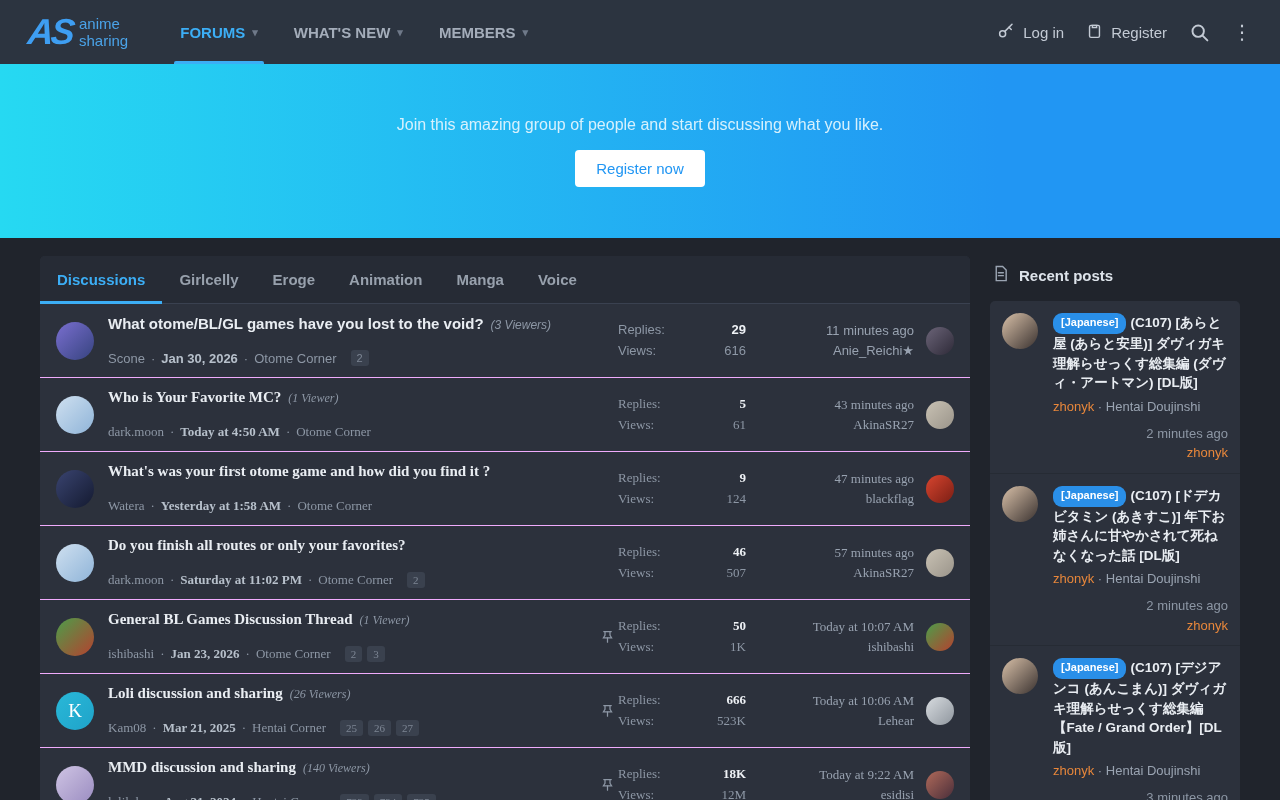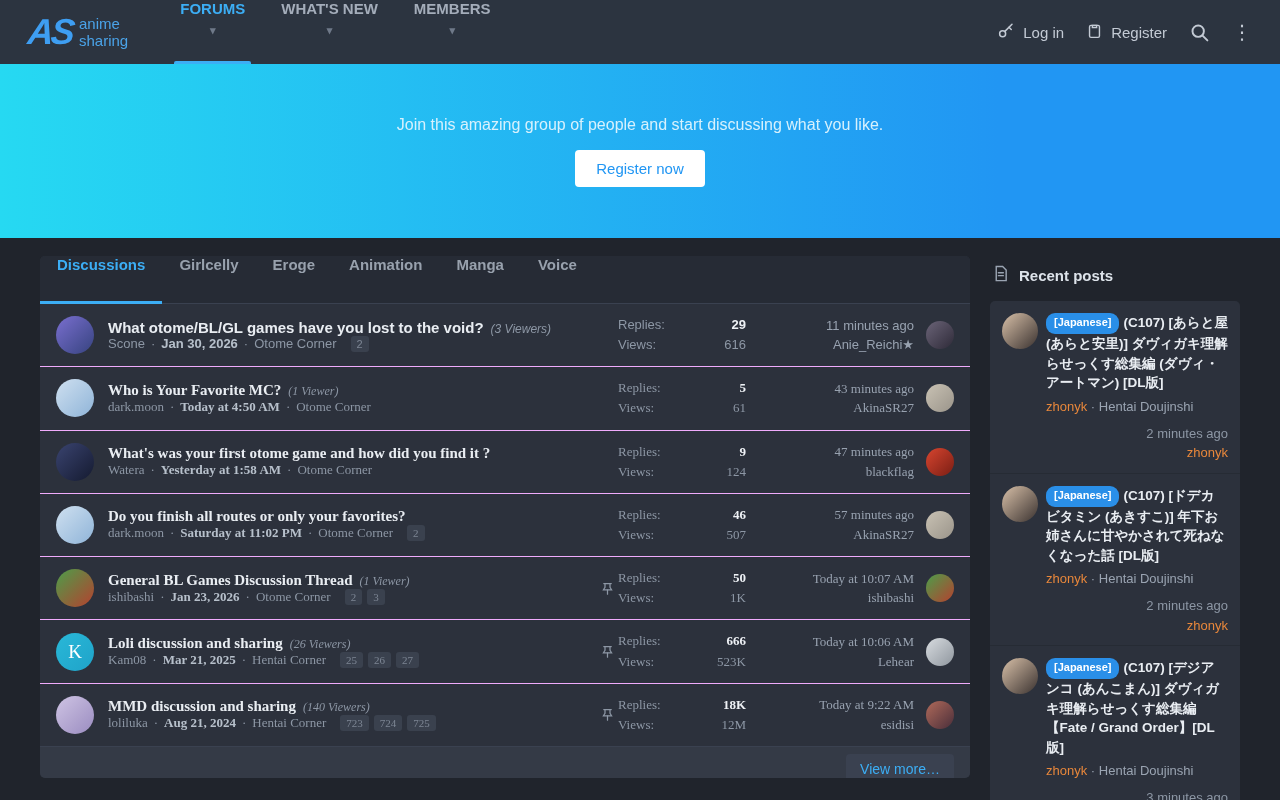--- a/index.html
+++ b/index.html
@@ -17,21 +17,21 @@
   }
   .brand { display: flex; align-items: center; gap: 7px; margin-right: 34px; cursor: pointer; }
   .brand-logo {
     font-size: 36px; font-weight: 800; font-style: italic;
     color: #3e9ef2; letter-spacing: -3px; line-height: 1; transform: skewX(-6deg);
   }
   .brand-name { display: flex; flex-direction: column; color: #4aa3e8; font-size: 15px; line-height: 1.15; font-weight: 400; }
   .nav-items { display: flex; align-items: stretch; }
   .nav-item {
     display: flex; align-items: center; gap: 7px; padding: 0 18px;
-    font-size: 15px; font-weight: 700; color: #a4adba; cursor: pointer; position: relative; flex-direction: column;
+    font-size: 15px; font-weight: 700; color: #a4adba; cursor: pointer; position: relative;
   }
   .nav-item .caret { font-size: 11px; color: #6f7989; }
   .nav-item.active { color: #3caef5; }
   .nav-item.active::after {
     content: ""; position: absolute; left: 12px; right: 12px; bottom: 0;
     height: 3px; background: #3caef5; border-radius: 2px 2px 0 0;
   }
   .nav-right { margin-left: auto; display: flex; align-items: center; gap: 22px; }
   .nav-link { display: flex; align-items: center; gap: 8px; color: #c3cad4; font-size: 15px; cursor: pointer; }
   .nav-link svg, .nav-icon svg { stroke: #c3cad4; }
@@ -51,41 +51,41 @@
     border: none; cursor: pointer; font-family: "Liberation Sans", sans-serif;
   }
 
   
   .content { display: flex; padding: 18px 40px 0 40px; gap: 20px; align-items: flex-start; }
   .main-card { width: 930px; background: #2c313c; border-radius: 5px; overflow: hidden; }
 
   
   .tabs { display: flex; background: #262b35; border-bottom: 1px solid #3a4150; height: 48px; }
   .tab {
-    display: flex; padding: 0 17px; font-size: 15px; font-weight: 700;
+    display: flex; align-items: center; padding: 0 17px; font-size: 15px; font-weight: 700;
     color: #98a1ad; cursor: pointer; position: relative;
   }
   .tab.active { color: #3caef5; }
   .tab.active::after {
     content: ""; position: absolute; left: 0; right: 0; bottom: -1px; height: 3px; background: #3caef5;
   }
 
   
   .thread-row { display: flex; align-items: center; padding: 11px 16px; min-height: 61px; }
   .thread-row + .thread-row { border-top: 1px solid #f0abfc; font-family: Liberation Serif, serif; }
   .avatar {
     width: 38px; height: 38px; border-radius: 50%; flex: 0 0 38px;
     display: flex; align-items: center; justify-content: center;
     color: #fff; font-size: 19px; font-weight: 400; cursor: pointer;
   }
   .t-main { flex: 1 1 auto; padding: 0 14px; min-width: 0; }
   .t-title-line { display: flex; align-items: baseline; gap: 7px; }
   .t-title { font-size: 15px; font-weight: 700; color: #e9edf2; cursor: pointer; white-space: nowrap; }
   .t-viewers { font-size: 12px; font-style: italic; color: #8d97a5; white-space: nowrap; }
-  .t-meta { margin-top: 0; font-size: 13px; color: #8d97a5; display: flex; align-items: center; gap: 6px; }
+  .t-meta { margin-top: 18px; font-size: 13px; color: #8d97a5; display: flex; align-items: center; gap: 6px; }
   .t-meta .author { cursor: pointer; }
   .t-meta .t-date { color: #b7c0cb; font-weight: 700; }
   .page-badges { display: inline-flex; gap: 5px; margin-left: 8px; }
   .page-badge {
     background: #3a414e; color: #7d8694; font-size: 11px; padding: 2px 6px;
     border-radius: 3px; cursor: pointer;
   }
   .t-pin { width: 18px; flex: 0 0 18px; display: flex; align-items: flex-start; }
   .t-pin svg { stroke: #8d97a5; }
   .t-stats { flex: 0 0 128px; font-size: 13px; }
@@ -105,21 +105,21 @@
     background: #3a4150; color: #3caef5; font-size: 14px; padding: 7px 14px;
     border-radius: 4px; cursor: pointer;
   }
 
   
   .sidebar { width: 250px; }
   .sidebar-header { display: flex; align-items: center; gap: 10px; padding: 8px 2px 14px 2px; }
   .sidebar-header svg { stroke: #9aa4b2; }
   .sidebar-title { font-size: 15px; font-weight: 700; color: #dde3ea; }
   .sidebar-card { background: #2c313c; border-radius: 5px; overflow: hidden; }
-  .side-post { display: flex; padding: 12px 12px 10px 12px; gap: 8px; }
+  .side-post { display: flex; padding: 12px 12px 10px 12px; gap: 15px; }
   .side-post + .side-post { border-top: 1px solid #262b34; }
   .sp-avatar { width: 36px; height: 36px; border-radius: 50%; flex: 0 0 36px; cursor: pointer; }
   .sp-body { flex: 1 1 auto; min-width: 0; }
   .sp-title { font-size: 13.5px; font-weight: 700; color: #e9edf2; line-height: 1.45; cursor: pointer; }
   .lang-badge {
     display: inline-block; background: #2a8fe8; color: #ffffff; font-size: 11px; font-weight: 700;
     padding: 2px 8px 3px 8px; border-radius: 9px; margin-right: 4px; vertical-align: 1px;
   }
   .sp-meta { margin-top: 6px; font-size: 13px; color: #9aa4b2; }
   .sp-meta .sp-author { color: #e8873b; cursor: pointer; }

